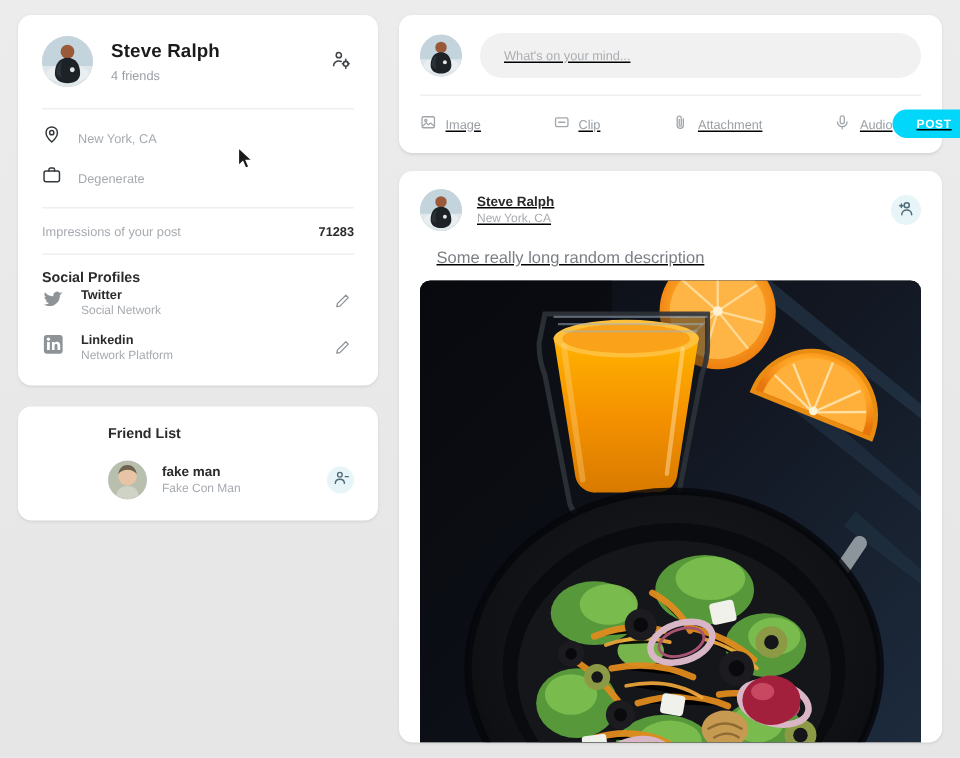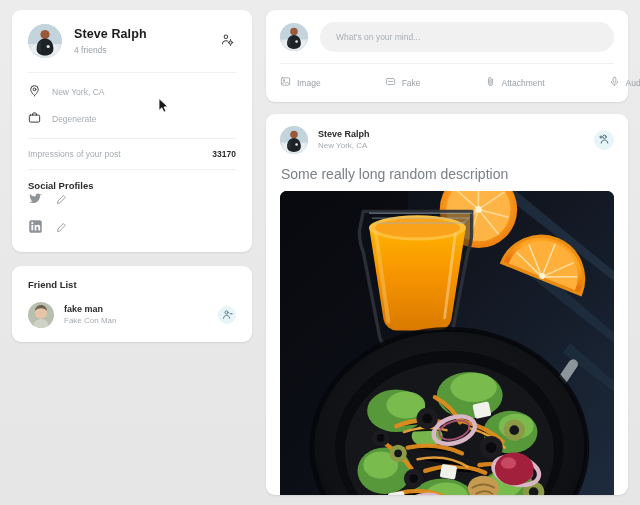--- a/index.html
+++ b/index.html
@@ -12,26 +12,27 @@
   .app {
     position: relative;
     width: 640px; height: 505px;
     background: linear-gradient(180deg, #ececec 0%, #e8e8e8 60%, #e6e6e6 100%);
     display: flex;
     gap: 14px;
     padding: 10px 12px;
     justify-content: space-between;
   }
   .col-left { width: 240px; flex: 0 0 240px; display: flex; flex-direction: column; gap: 14px; }
-  .col-right { flex: 1 1 auto; display: flex; flex-direction: column; gap: 12px; min-width: 0; }
+  .col-right { flex: 1 1 auto; display: flex; flex-direction: column; gap: 12px; min-width: 0; text-decoration: underline; }
 
   .card {
     background: #ffffff;
     border-radius: 9px;
     box-shadow: 0 1px 3px rgba(0,0,0,0.06), 0 1px 1px rgba(0,0,0,0.03);
+    padding-left: 44px;
   }
 
   
   .profile-card { padding: 0; }
   .profile-top {
     display: flex; align-items: center;
     padding: 14px 16px 14px 16px;
     gap: 12px;
   }
   .avatar {
@@ -98,21 +99,21 @@
     padding: 0 16px;
     font-size: 8.5px;
     color: #8b9096;
     font-family: "Liberation Sans", sans-serif;
   }
   .composer-input::placeholder { color: #a9aeb3; }
   .composer-sep { height: 1px; background: #efefef; margin: 11px 0 0 0; }
   .composer-actions {
     display: flex; align-items: center;
     padding-top: 9px;
-    gap: 16px;
+    gap: 0;
   }
   .ca-item {
     display: flex; align-items: center; gap: 6px;
     background: none; border: none; cursor: pointer;
     padding: 2px 0;
     margin-right: 48px;
   }
   .ca-item .lbl { font-size: 8.5px; color: #9aa0a6; }
   .post-btn {
     margin-left: auto;
@@ -126,21 +127,21 @@
     font-family: "Liberation Sans", sans-serif;
   }
 
   
   .post-card { padding: 12px 14px 0 14px; flex: 1 1 auto; display: flex; flex-direction: column; min-height: 0; overflow: hidden; }
   .post-head { display: flex; align-items: center; gap: 10px; }
   .post-names { flex: 1 1 auto; min-width: 0; }
   .post-name { font-size: 9px; font-weight: bold; color: #2b2b2b; line-height: 1.3; }
   .post-loc { font-size: 8px; color: #a6abb0; line-height: 1.3; }
   .round-action.big { width: 20px; height: 20px; }
-  .post-desc { font-size: 14px; color: #7b8086; margin: 12px 0 9px 1px; }
+  .post-desc { font-size: 11px; color: #7b8086; margin: 12px 0 9px 11px; }
   .post-media {
     width: 100%;
     flex: 1 1 auto;
     border-radius: 7px 7px 0 0;
     overflow: hidden;
     min-height: 0;
     background: #0d0f14;
   }
   .post-media svg { display: block; width: 100%; height: 100%; }
 
@@ -211,52 +212,60 @@
           </span>
           <span class="txt">Degenerate</span>
         </div>
       </div>
 
       <div class="divider"></div>
 
       <div class="stat-rows">
         <div class="stat-row">
           <span class="stat-label">Impressions of your post</span>
-          <span class="stat-value">33170</span>
+          <span class="stat-value">71283</span>
         </div>
       </div>
 
       <div class="divider"></div>
 
       <div class="sp-wrap">
         <div class="sp-title">Social Profiles</div>
 
         <div class="sp-row">
           <span>
             <svg width="15" height="15" viewBox="0 0 24 24" fill="#8e9398">
               <path d="M22 5.9c-.7.3-1.5.5-2.3.6.8-.5 1.4-1.3 1.7-2.2-.8.5-1.6.8-2.5 1a3.9 3.9 0 00-6.7 3.6A11.1 11.1 0 013.2 4.6a3.9 3.9 0 001.2 5.2c-.6 0-1.2-.2-1.8-.5 0 1.9 1.3 3.5 3.1 3.8-.6.2-1.2.2-1.8.1a3.9 3.9 0 003.6 2.7A7.8 7.8 0 012 17.5a11 11 0 006 1.8c7.2 0 11.1-6 11.1-11.1v-.5c.8-.6 1.4-1.3 1.9-2.1z"></path>
             </svg>
+          </span>
+          <span class="sp-texts">
+            <span class="sp-name" style="display:block">Twitter</span>
+            <span class="sp-desc" style="display:block">Social Network</span>
           </span>
           <button class="icon-btn">
             <span>
               <svg width="11" height="11" viewBox="0 0 24 24" fill="none" stroke="#8e9398" stroke-width="1.9" stroke-linecap="round" stroke-linejoin="round">
                 <path d="M16.5 3.9l3.6 3.6L7.8 19.8 3.4 20.6l.8-4.4z"></path>
               </svg>
             </span>
           </button>
         </div>
 
         <div class="sp-row">
           <span>
             <svg width="15" height="15" viewBox="0 0 24 24">
               <rect x="2" y="2" width="20" height="20" rx="3" fill="#8e9398"></rect>
               <rect x="5.4" y="9.6" width="2.9" height="8.6" fill="#ffffff"></rect>
               <circle cx="6.85" cy="6.6" r="1.75" fill="#ffffff"></circle>
               <path d="M10.6 9.6h2.8v1.2c.5-.9 1.5-1.45 2.7-1.45 2.1 0 3.3 1.3 3.3 3.8v5.05h-2.9v-4.5c0-1.2-.45-1.9-1.5-1.9s-1.6.7-1.6 1.9v4.5h-2.8z" fill="#ffffff"></path>
             </svg>
+          </span>
+          <span class="sp-texts">
+            <span class="sp-name" style="display:block">Linkedin</span>
+            <span class="sp-desc" style="display:block">Network Platform</span>
           </span>
           <button class="icon-btn">
             <span>
               <svg width="11" height="11" viewBox="0 0 24 24" fill="none" stroke="#8e9398" stroke-width="1.9" stroke-linecap="round" stroke-linejoin="round">
                 <path d="M16.5 3.9l3.6 3.6L7.8 19.8 3.4 20.6l.8-4.4z"></path>
               </svg>
             </span>
           </button>
         </div>
       </div>
@@ -338,21 +347,21 @@
           <span class="lbl">Image</span>
         </button>
 
         <button class="ca-item">
           <span>
             <svg width="11" height="11" viewBox="0 0 24 24" fill="none" stroke="#a1a6ab" stroke-width="1.9" stroke-linecap="round" stroke-linejoin="round">
               <rect x="3" y="5.5" width="18" height="13" rx="2.2"></rect>
               <path d="M7.6 12h8.8"></path>
             </svg>
           </span>
-          <span class="lbl">Fake</span>
+          <span class="lbl">Clip</span>
         </button>
 
         <button class="ca-item">
           <span>
             <svg width="11" height="11" viewBox="0 0 24 24" fill="none" stroke="#a1a6ab" stroke-width="1.9" stroke-linecap="round" stroke-linejoin="round">
               <path d="M16.5 7v9.5a4.5 4.5 0 11-9 0V6.2a3 3 0 016 0v10a1.5 1.5 0 01-3 0V7.5"></path>
             </svg>
           </span>
           <span class="lbl">Attachment</span>
         </button>

